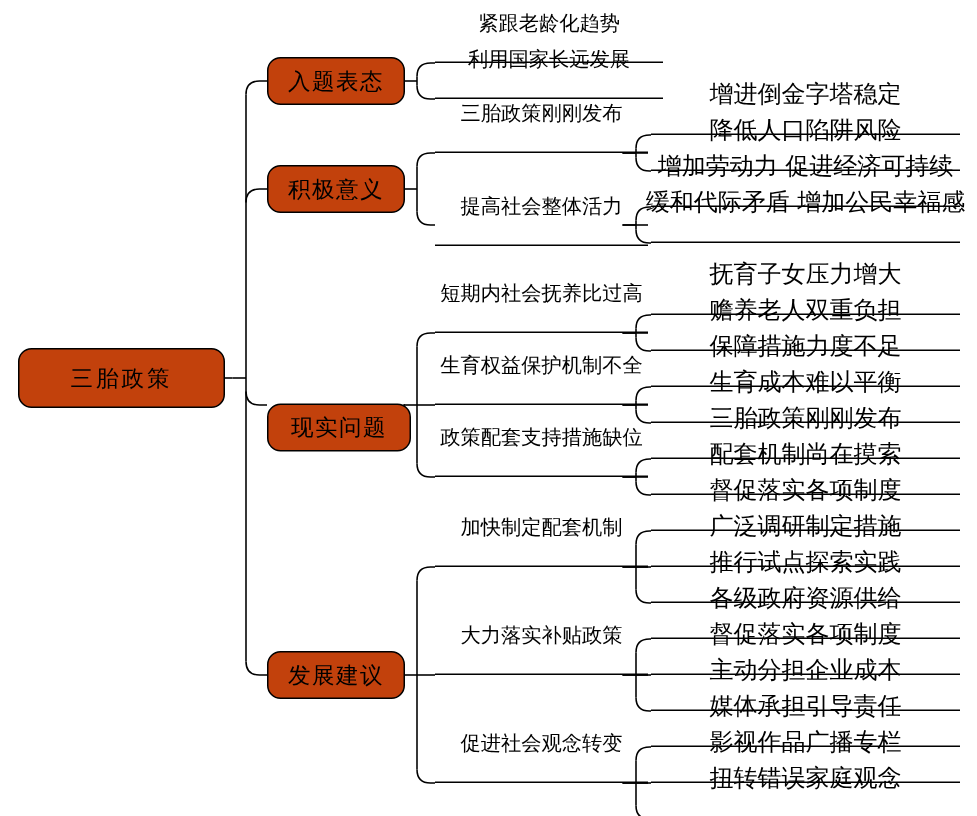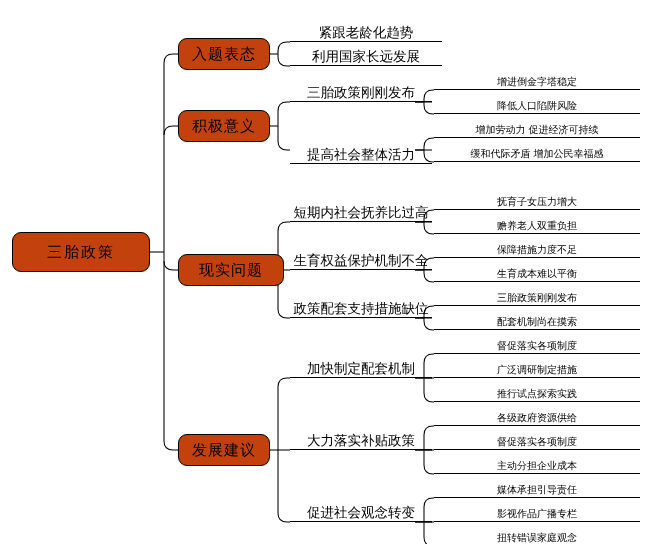--- a/index.html
+++ b/index.html
@@ -31,26 +31,26 @@
   
   .ul-item{
     position:absolute;
     border-bottom:1px solid #000;
     font-size:13px;
     line-height:1;
     box-sizing:border-box;
     display:flex;
     align-items:flex-end;
     justify-content:center;
-    padding-bottom:2px;
+    padding-bottom:18px;
     white-space:nowrap;
     background:transparent;
   }
   .ul-item.l2{font-size:13.5px;}
-  .ul-item.l3{font-size:10px;}
+  .ul-item.l3{font-size:16px;}
 </style>
 </head>
 <body>
 
 <div id="canvas">
 
   <svg class="wires" viewBox="0 0 651 544" xmlns="http://www.w3.org/2000/svg">
     <g fill="none" stroke="#000" stroke-width="1.05" id="wire-group">
         <path d="M 270 54 L 269 54"></path>
         <path d="M 278 51 L 278 57"></path>
@@ -178,21 +178,21 @@
       </div>
       <div class="ul-item l3" style="left: 434px; top: 282px; width: 206px; height: 24px;">
         <span>三胎政策刚刚发布</span>
       </div>
       <div class="ul-item l3" style="left: 434px; top: 306px; width: 206px; height: 24px;">
         <span>配套机制尚在摸索</span>
       </div>
       <div class="ul-item l2" style="left: 290px; top: 294px; width: 142px; height: 24px;">
         <span>政策配套支持措施缺位</span>
       </div>
-      <div class="boxnode" style="left: 178px; top: 254px; width: 106px; height: 32px;">
+      <div class="boxnode" style="left: 178px; top: 269px; width: 96px; height: 32px;">
         <span>现实问题</span>
       </div>
       <div class="ul-item l3" style="left: 434px; top: 330px; width: 206px; height: 24px;">
         <span>督促落实各项制度</span>
       </div>
       <div class="ul-item l3" style="left: 434px; top: 354px; width: 206px; height: 24px;">
         <span>广泛调研制定措施</span>
       </div>
       <div class="ul-item l3" style="left: 434px; top: 378px; width: 206px; height: 24px;">
         <span>推行试点探索实践</span>

